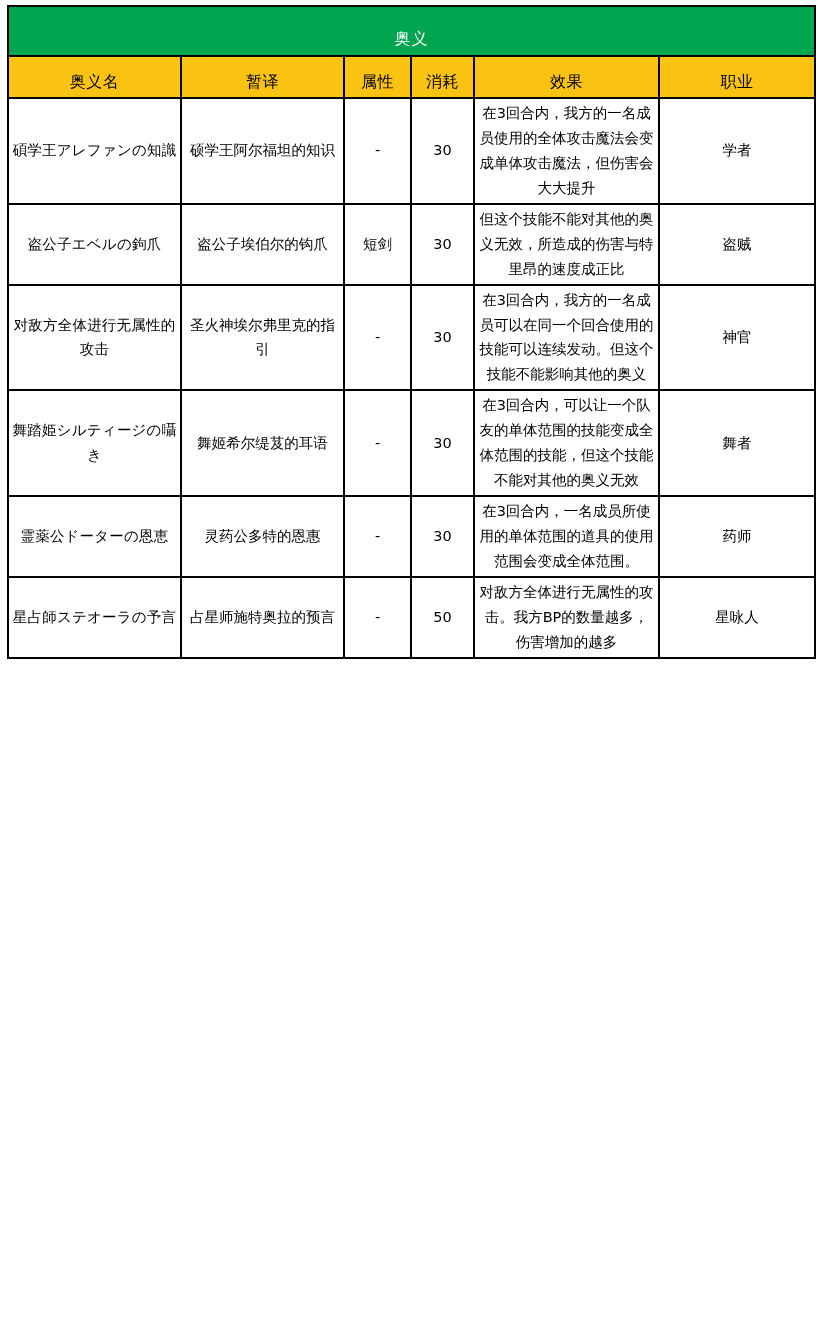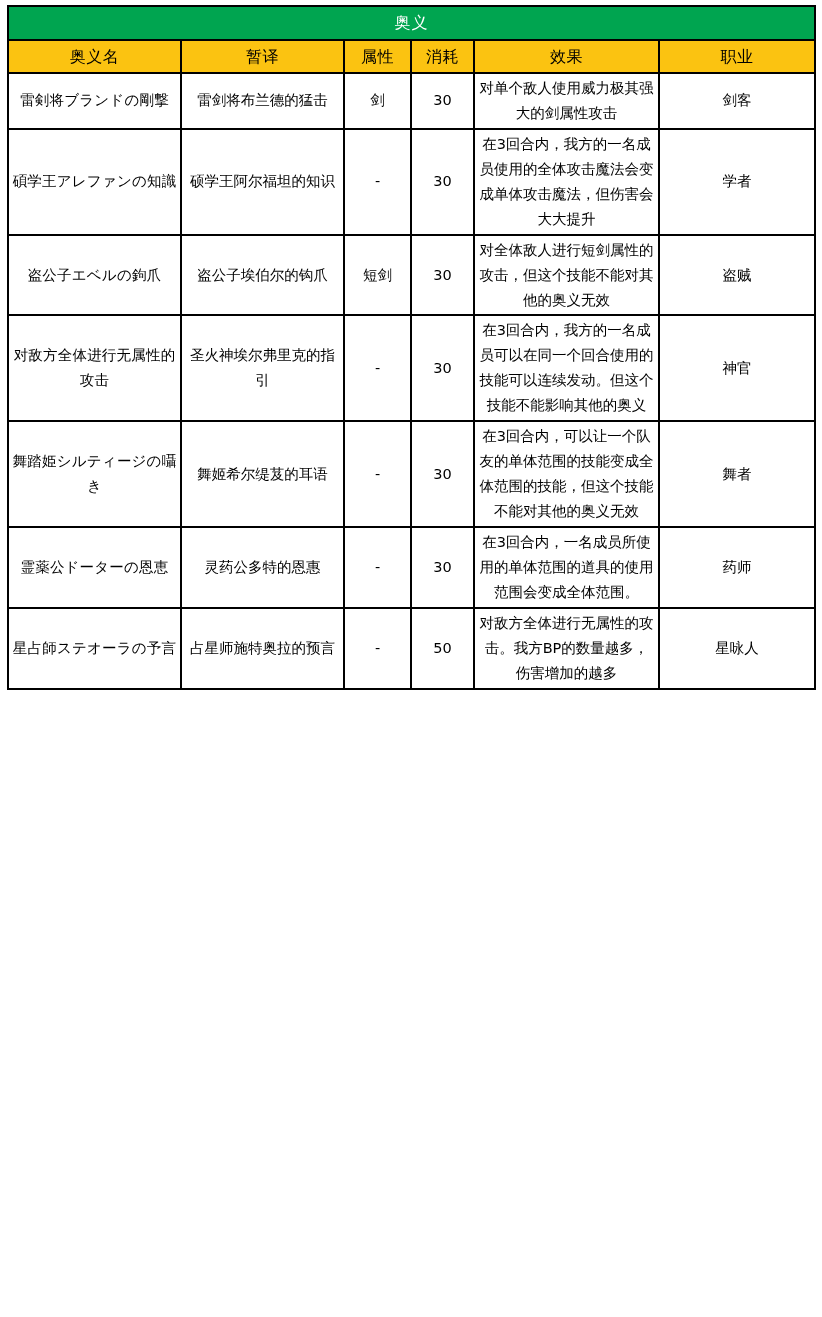--- a/index.html
+++ b/index.html
@@ -40,30 +40,30 @@
     word-break: break-all;
     overflow-wrap: anywhere;
   }
   
   tr.title-row td {
     background: #00a550;
     color: #ffffff;
     height: 30px;
     font-size: 16px;
     letter-spacing: 1px;
-    padding-top: 1px;
+    padding-top: 17px;
     padding-bottom: 1px;
   }
   
   tr.head-row th {
     background: #fbc311;
     color: #000000;
     height: 29px;
     font-size: 16px;
-    padding-top: 1px;
+    padding-top: 10px;
     padding-bottom: 1px;
     letter-spacing: 0.5px;
   }
   
   col.c-name   { width: 173px; }
   col.c-trans  { width: 163px; }
   col.c-attr   { width: 67px;  }
   col.c-cost   { width: 63px;  }
   col.c-effect { width: 185px; }
   col.c-job    { width: 156px; }
@@ -109,41 +109,33 @@
         <th>奥义名</th>
         <th>暂译</th>
         <th>属性</th>
         <th>消耗</th>
         <th>效果</th>
         <th>职业</th>
       </tr>
     </thead>
     <tbody id="table-body">
         <tr>
-          <td class="cell-name">雷剣将ブランドの剛撃</td>
-          <td class="cell-trans">雷剑将布兰德的猛击</td>
-          <td class="cell-attr">剑</td>
-          <td class="cell-cost">30</td>
-          <td class="cell-effect">对单个敌人使用威力极其强大的剑属性攻击</td>
-          <td class="cell-job">剑客</td>
-        </tr>
-        <tr>
           <td class="cell-name">碩学王アレファンの知識</td>
           <td class="cell-trans">硕学王阿尔福坦的知识</td>
           <td class="cell-attr">-</td>
           <td class="cell-cost">30</td>
           <td class="cell-effect">在3回合内，我方的一名成员使用的全体攻击魔法会变成单体攻击魔法，但伤害会大大提升</td>
           <td class="cell-job">学者</td>
         </tr>
         <tr>
           <td class="cell-name">盗公子エベルの鉤爪</td>
           <td class="cell-trans">盗公子埃伯尔的钩爪</td>
           <td class="cell-attr">短剑</td>
           <td class="cell-cost">30</td>
-          <td class="cell-effect">对全体敌人进行短剑属性的攻击，但这个技能不能对其他的奥义无效</td>
+          <td class="cell-effect">但这个技能不能对其他的奥义无效，所造成的伤害与特里昂的速度成正比</td>
           <td class="cell-job">盗贼</td>
         </tr>
         <tr>
           <td class="cell-name">对敌方全体进行无属性的攻击</td>
           <td class="cell-trans">圣火神埃尔弗里克的指引</td>
           <td class="cell-attr">-</td>
           <td class="cell-cost">30</td>
           <td class="cell-effect">在3回合内，我方的一名成员可以在同一个回合使用的技能可以连续发动。但这个技能不能影响其他的奥义</td>
           <td class="cell-job">神官</td>
         </tr>

